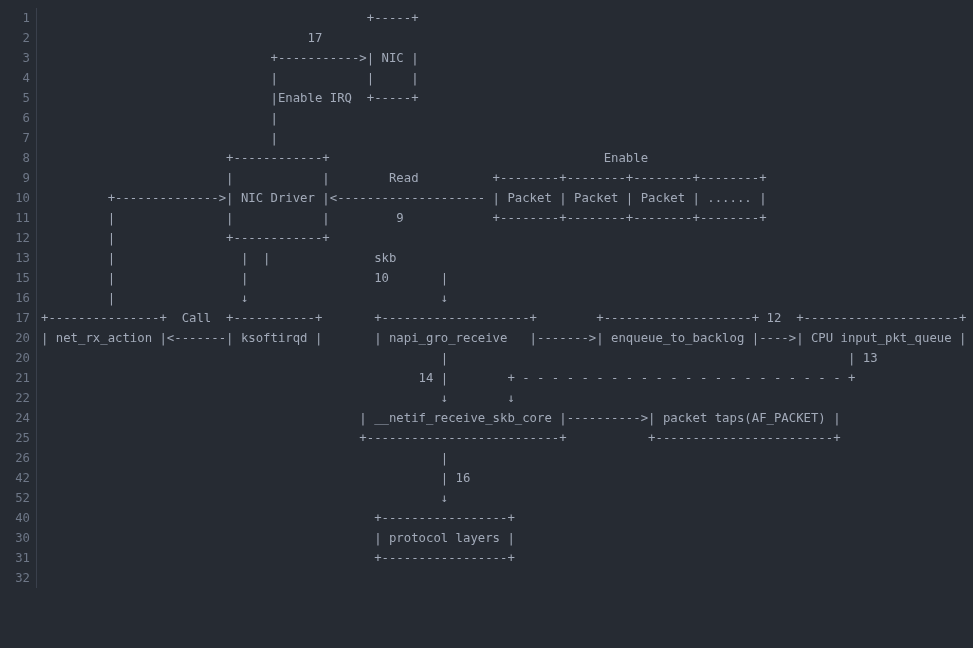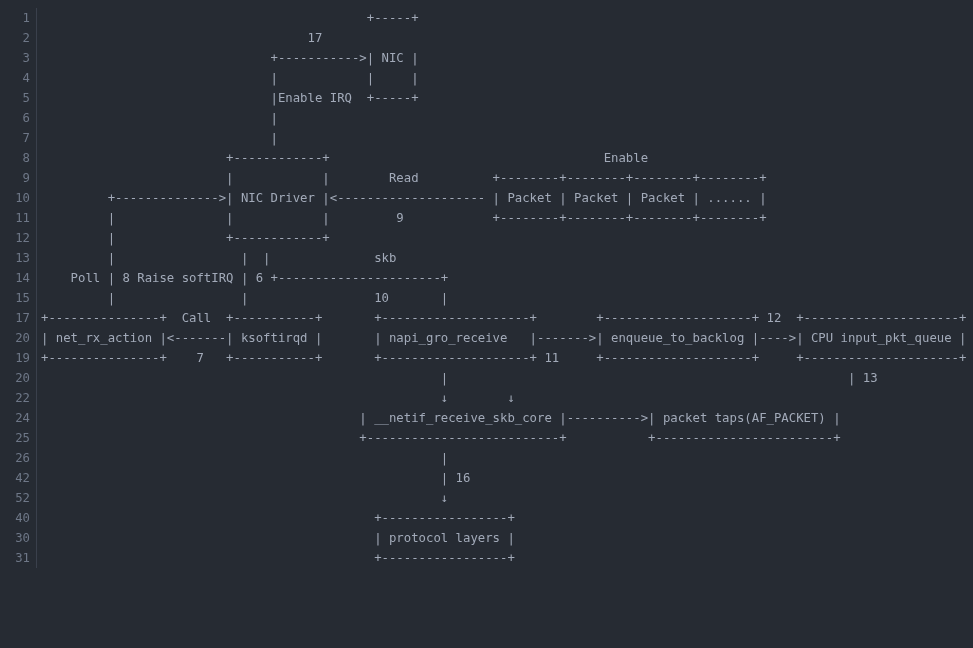--- a/index.html
+++ b/index.html
@@ -94,42 +94,42 @@
       </div>
       <div class="row">
         <div class="ln">12</div>
         <div class="line">         |               +------------+</div>
       </div>
       <div class="row">
         <div class="ln">13</div>
         <div class="line">         |                 |  |              skb</div>
       </div>
       <div class="row">
-        <div class="ln">14</div>
-        <div class="line">    Poll | 8 Raise softIRQ | 6 +----------------------+</div>
+        <div class="ln">15</div>
+        <div class="line">         |                 |                 10       |</div>
       </div>
       <div class="row">
-        <div class="ln">15</div>
-        <div class="line">         |                 |                 10       |</div>
+        <div class="ln">16</div>
+        <div class="line">         |                 ↓                          ↓</div>
       </div>
       <div class="row">
         <div class="ln">17</div>
         <div class="line">+---------------+  Call  +-----------+       +--------------------+        +--------------------+ 12  +---------------------+</div>
       </div>
       <div class="row">
         <div class="ln">20</div>
         <div class="line">| net_rx_action |&lt;-------| ksoftirqd |       | napi_gro_receive   |-------&gt;| enqueue_to_backlog |----&gt;| CPU input_pkt_queue |</div>
       </div>
       <div class="row">
-        <div class="ln">19</div>
-        <div class="line">+---------------+    7   +-----------+       +--------------------+ 11     +--------------------+     +---------------------+</div>
+        <div class="ln">20</div>
+        <div class="line">                                                      |                                                      | 13</div>
       </div>
       <div class="row">
-        <div class="ln">20</div>
-        <div class="line">                                                      |                                                      | 13</div>
+        <div class="ln">21</div>
+        <div class="line">                                                   14 |        + - - - - - - - - - - - - - - - - - - - - - - +</div>
       </div>
       <div class="row">
         <div class="ln">22</div>
         <div class="line">                                                      ↓        ↓</div>
       </div>
       <div class="row">
         <div class="ln">24</div>
         <div class="line">                                           | __netif_receive_skb_core |----------&gt;| packet taps(AF_PACKET) |</div>
       </div>
       <div class="row">
@@ -153,14 +153,18 @@
         <div class="line">                                             +-----------------+</div>
       </div>
       <div class="row">
         <div class="ln">30</div>
         <div class="line">                                             | protocol layers |</div>
       </div>
       <div class="row">
         <div class="ln">31</div>
         <div class="line">                                             +-----------------+</div>
       </div>
+      <div class="row">
+        <div class="ln">32</div>
+        <div class="line"></div>
+      </div>
     </div>
 </div>
 
 </body></html>

